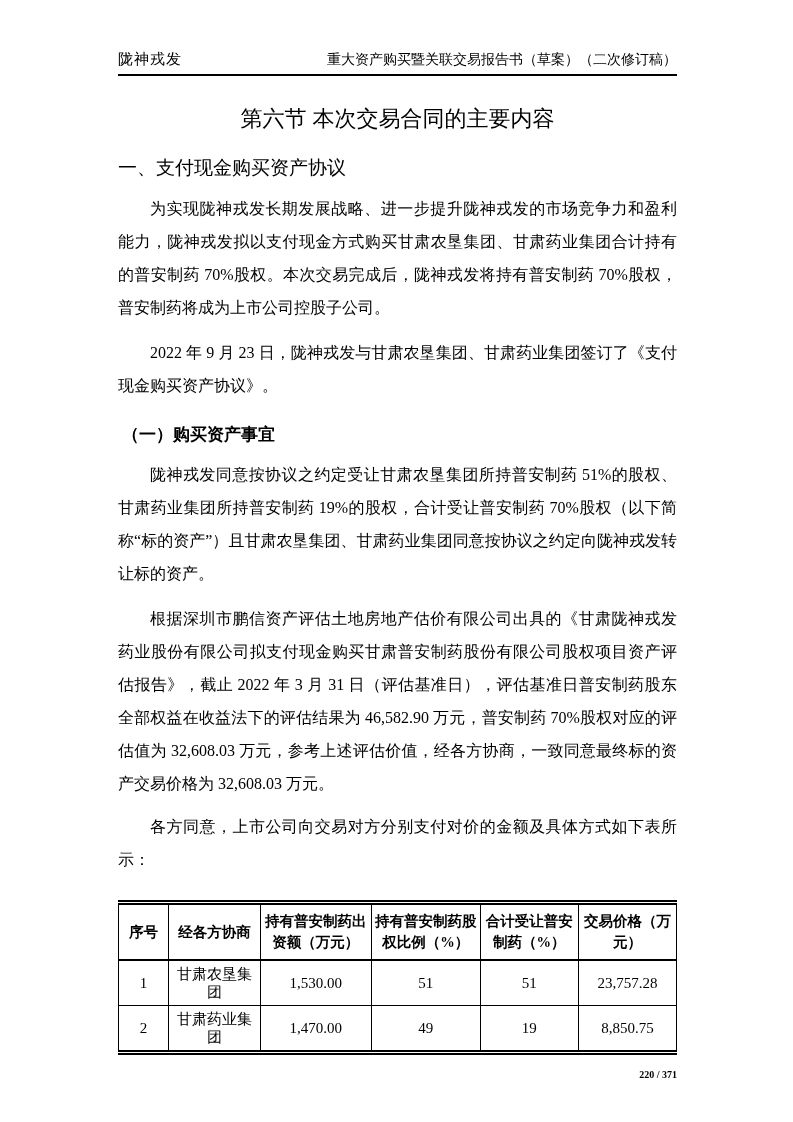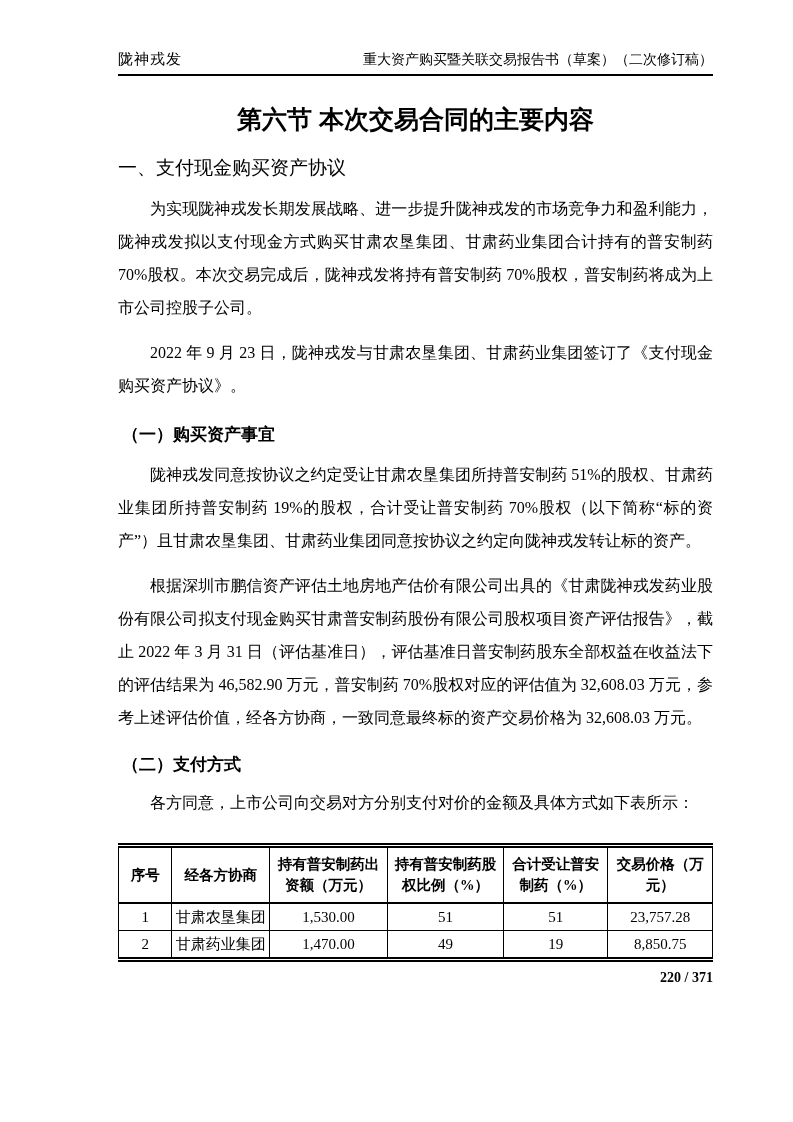--- a/index.html
+++ b/index.html
@@ -12,43 +12,43 @@
     height: 1122px;
     overflow: hidden;
     font-family: "Liberation Serif", "DejaVu Serif", serif;
     color: #000000;
     box-sizing: border-box;
   }
   .page {
     width: 793px;
     height: 1122px;
     box-sizing: border-box;
-    padding: 50px 80px 0 118px;
+    padding: 50px 116px 0 118px;
     position: relative;
   }
   
   .doc-header {
     display: flex;
     justify-content: space-between;
     align-items: flex-end;
     border-bottom: 2px solid #000;
     padding-bottom: 5px;
   }
   .doc-header .left {
     font-size: 15px;
     letter-spacing: 1px;
   }
   .doc-header .right {
     font-size: 14px;
   }
   
   .chapter-title {
     font-family: "Liberation Sans", "DejaVu Sans", sans-serif;
-    font-weight: bold;
-    font-size: 25px;
+    font-weight: normal;
+    font-size: 22px;
     line-height: 30px;
     text-align: center;
     margin: 28px 0 0 0;
   }
   h2.sec {
     font-family: "Liberation Sans", "DejaVu Sans", sans-serif;
     font-weight: normal;
     font-size: 19px;
     line-height: 24px;
     margin: 22px 0 0 0;
@@ -107,22 +107,22 @@
   col.c1 { width: 9%; }
   col.c2 { width: 16.4%; }
   col.c3 { width: 19.9%; }
   col.c4 { width: 19.5%; }
   col.c5 { width: 17.6%; }
   col.c6 { width: 17.6%; }
   
   .doc-footer {
     text-align: right;
     font-weight: bold;
-    font-size: 14px;
-    margin-top: 8px;
+    font-size: 10px;
+    margin-top: 14px;
   }
 </style>
 </head>
 <body>
 
 <div class="page">
 
   <div class="doc-header">
     <span class="left">陇神戎发</span>
     <span class="right">重大资产购买暨关联交易报告书（草案）（二次修订稿）</span>
@@ -133,21 +133,20 @@
   <h2 class="sec">一、支付现金购买资产协议</h2>
 
   <p class="body">为实现陇神戎发长期发展战略、进一步提升陇神戎发的市场竞争力和盈利能力，陇神戎发拟以支付现金方式购买甘肃农垦集团、甘肃药业集团合计持有的普安制药 70%股权。本次交易完成后，陇神戎发将持有普安制药 70%股权，普安制药将成为上市公司控股子公司。</p>
   <p class="body">2022 年 9 月 23 日，陇神戎发与甘肃农垦集团、甘肃药业集团签订了《支付现金购买资产协议》。</p>
 
   <h3 class="sub">（一）购买资产事宜</h3>
 
   <p class="body">陇神戎发同意按协议之约定受让甘肃农垦集团所持普安制药 51%的股权、甘肃药业集团所持普安制药 19%的股权，合计受让普安制药 70%股权（以下简称“标的资产”）且甘肃农垦集团、甘肃药业集团同意按协议之约定向陇神戎发转让标的资产。</p>
   <p class="body">根据深圳市鹏信资产评估土地房地产估价有限公司出具的《甘肃陇神戎发药业股份有限公司拟支付现金购买甘肃普安制药股份有限公司股权项目资产评估报告》，截止 2022 年 3 月 31 日（评估基准日），评估基准日普安制药股东全部权益在收益法下的评估结果为 46,582.90 万元，普安制药 70%股权对应的评估值为 32,608.03 万元，参考上述评估价值，经各方协商，一致同意最终标的资产交易价格为 32,608.03 万元。</p>
 
-  <h3 class="sub second">（二）支付方式</h3>
 
   <p class="body tight">各方同意，上市公司向交易对方分别支付对价的金额及具体方式如下表所示：</p>
 
   <table class="pay">
     <colgroup>
       <col class="c1">
         <col class="c2">
         <col class="c3">
         <col class="c4">
         <col class="c5">

